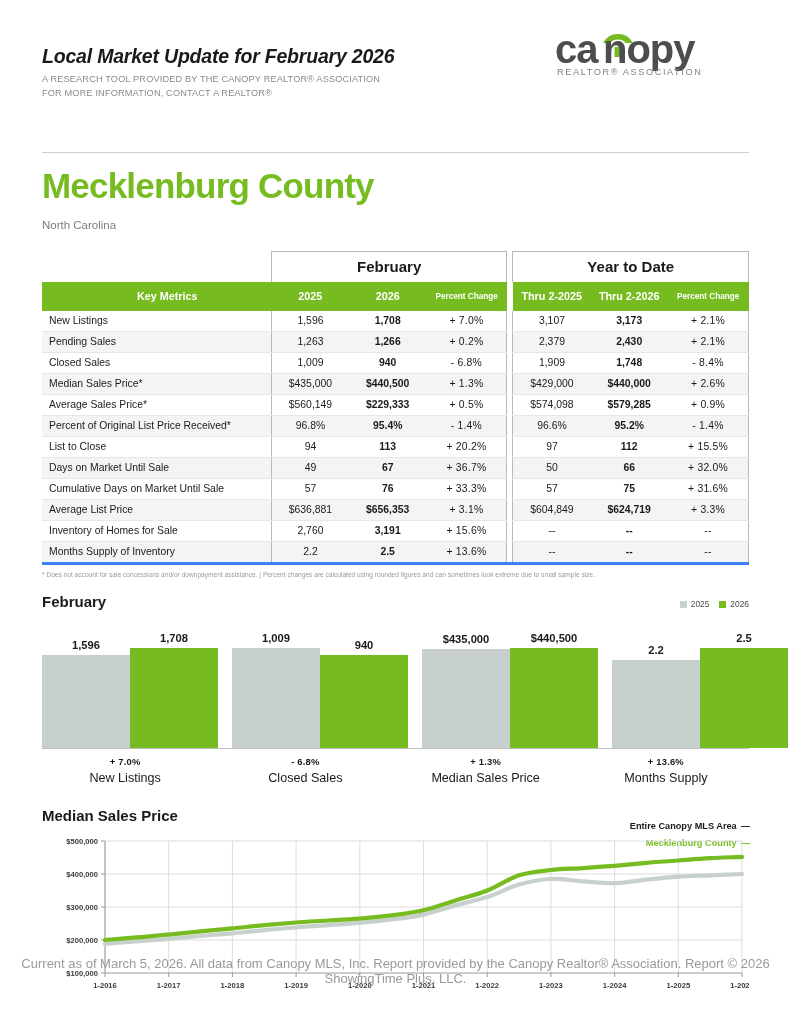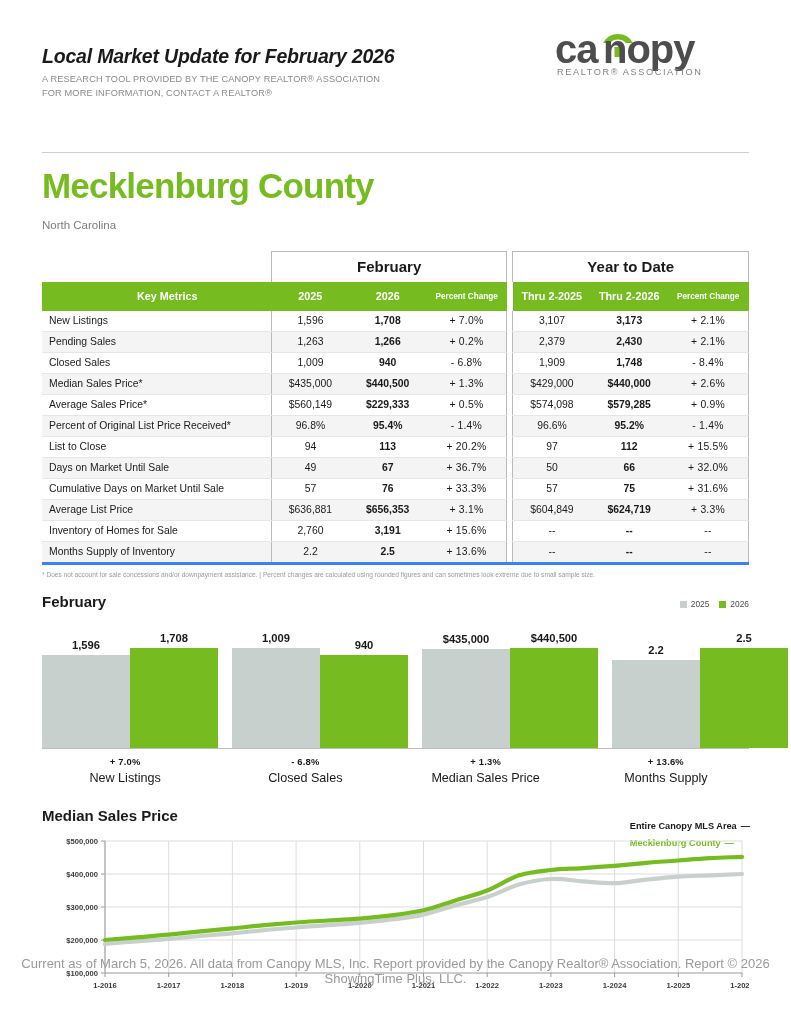--- a/index.html
+++ b/index.html
@@ -237,21 +237,21 @@
   }
   .line-sub {
     font-size: 8.6px;
     color: #9a9a9a;
     margin-top: 2px;
   }
   .line-legend {
     position: absolute;
     right: 0;
     top: 14px;
-    text-align: left;
+    text-align: right;
     font-size: 9.2px;
     font-weight: bold;
   }
   .line-legend .ll1 { color: #1a1a1a; }
   .line-legend .ll2 { color: #76bc21; margin-top: 7px; }
   .dash { font-weight: bold; letter-spacing: -1px; }
 
   .chart-box { margin-top: 9px; position: relative; }
   .chart-svg { display: block; }
 

